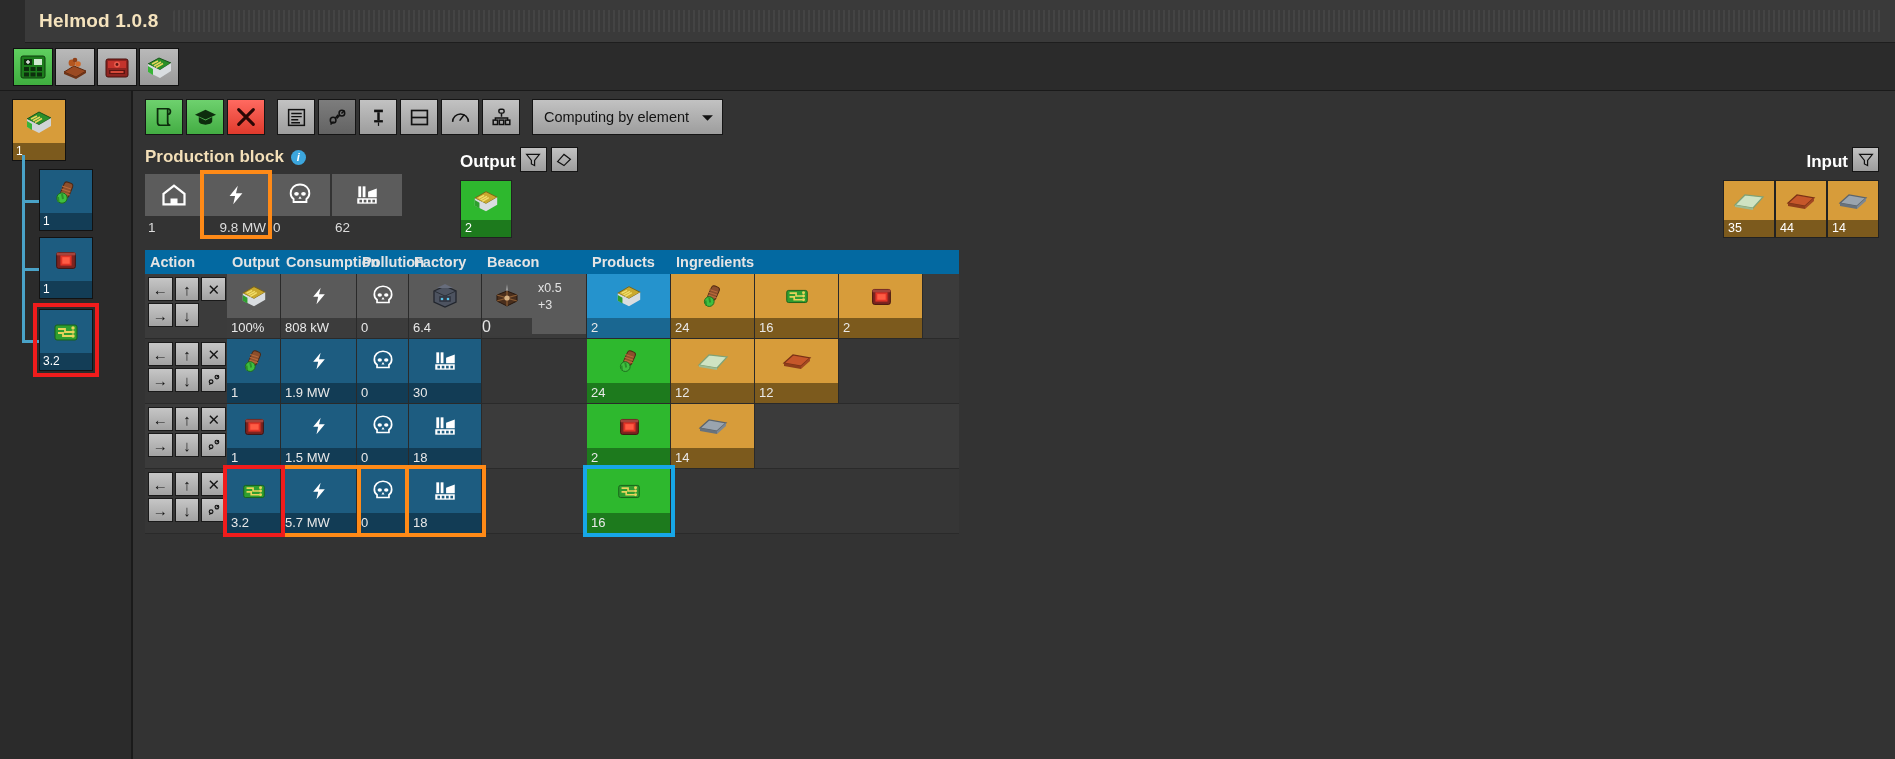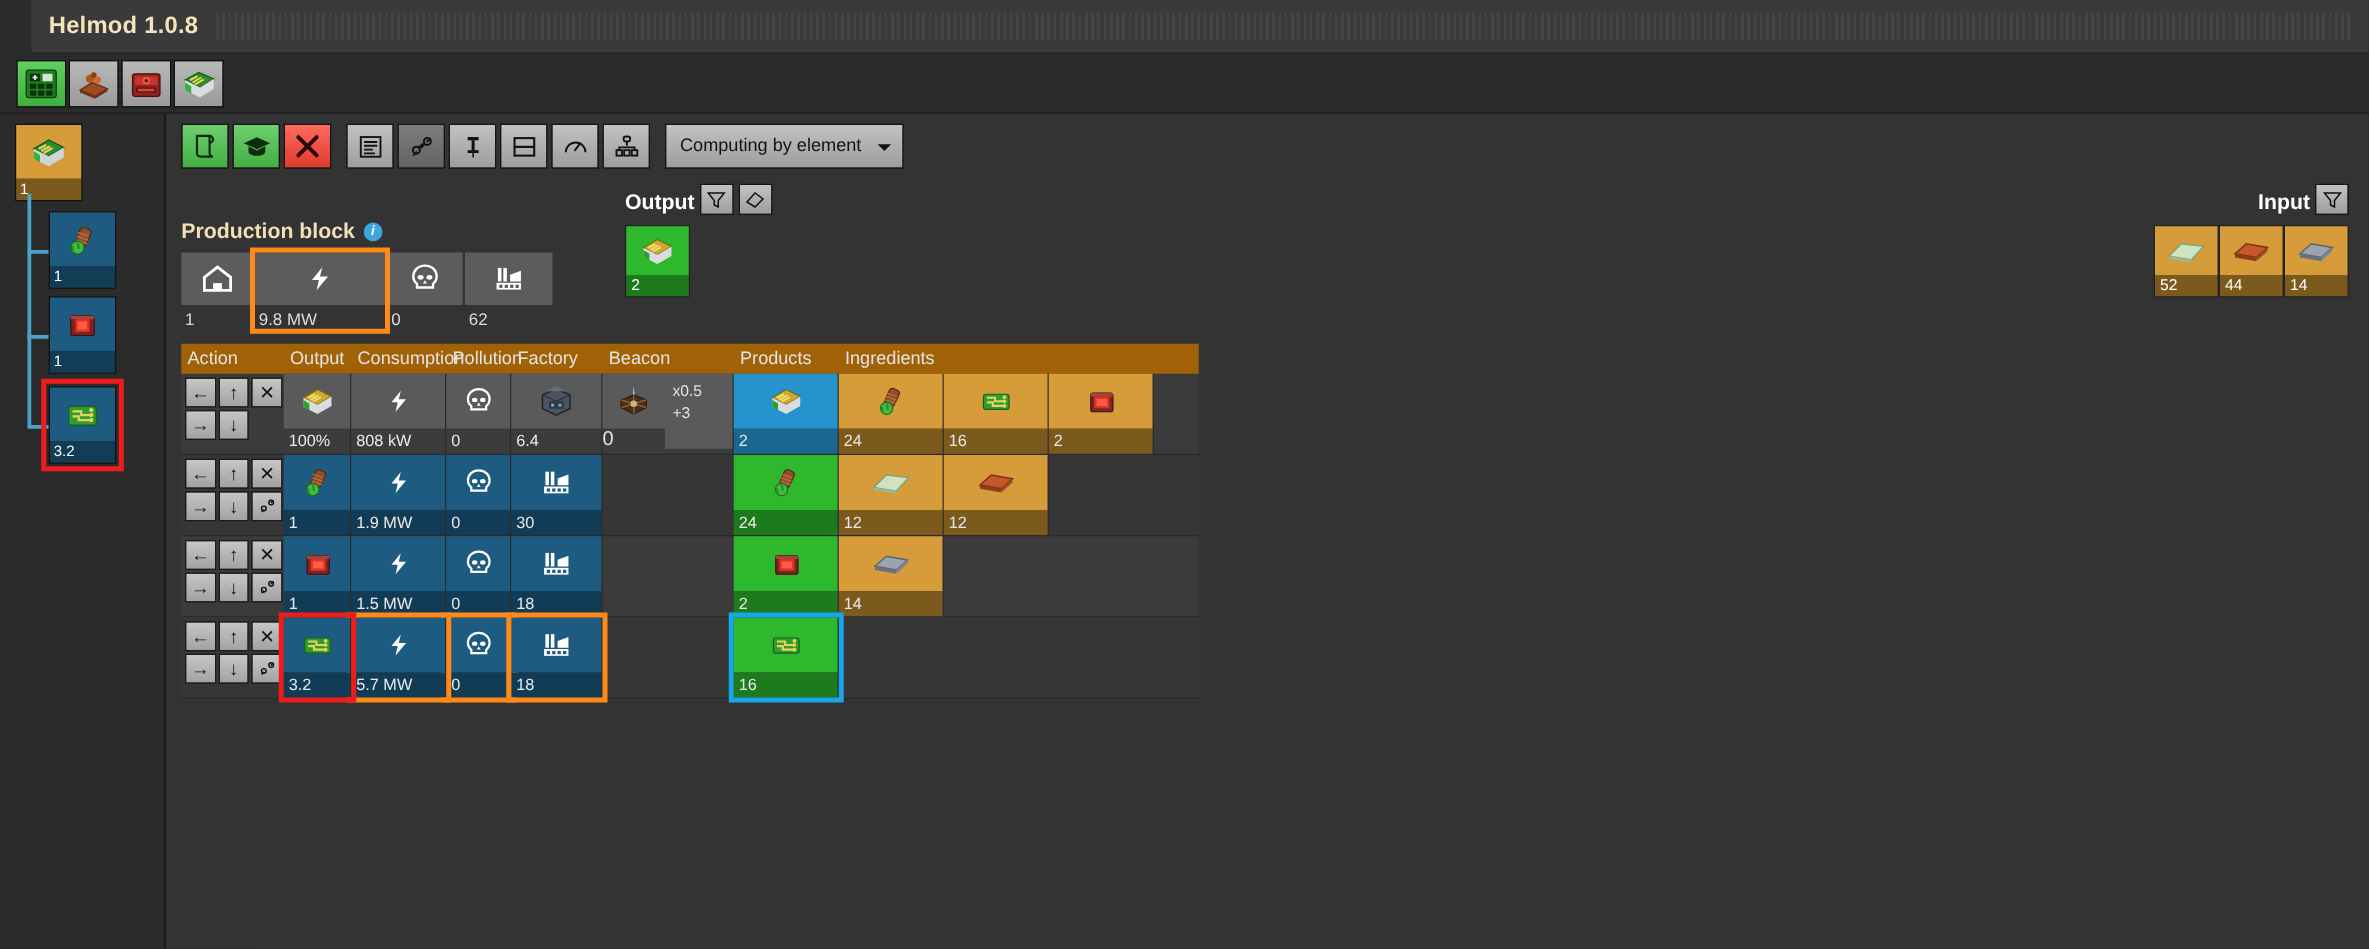--- a/index.html
+++ b/index.html
@@ -145,31 +145,31 @@
     display: inline-flex; align-items: center; justify-content: center;
     margin-left: 4px;
   }
   
   .sumrow { display: flex; margin-top: 7px; }
   .sumcell { width: 57px; margin-right: 2px; }
   .sumcell .ico { height: 42px; background: #5c5c5c;
                   display: flex; align-items: center; justify-content: center; }
   .sumcell .val { font-size: 13.5px; color: #ddd; padding: 4px 2px 0 3px;
                   white-space: nowrap; }
-  .sumcell.wide { width: 104px; }
+  .sumcell.wide { width: 64px; text-align: right; }
   .orange-box { outline: 4px solid #ff8a17; outline-offset: 0px; }
   
   .chip { width: 52px; border: 1px solid #222; }
   .chip .ico { height: 39px; display: flex; align-items: center; justify-content: center; }
   .chip .num { font-size: 12.5px; color: #fff; padding: 1px 0 2px 4px; }
   .chip.green .ico { background: #2eb82e; } .chip.green .num { background: #1d7a1d; }
   .chip.gold  .ico { background: #d79c3a; } .chip.gold  .num { background: #7c5a1d; }
   
   #rtable { margin: 12px 0 0 12px; width: 814px; background: #3b3b3b; }
-  #thead { display: flex; height: 24px; background: #a16207; align-items: center; }
+  #thead { display: flex; height: 24px; background: #0369a1; align-items: center; font-weight: bold; }
   #thead div { font-size: 14.5px; color: #e4e4e4; padding-left: 5px; }
   .c-action{width:82px;} .c-recipe{width:54px;} .c-cons{width:76px;}
   .c-poll{width:52px;}  .c-fact{width:73px;}  .c-beac{width:105px;}
   .c-prod{width:84px;}  .c-ingr{width:260px;}
   .trow { display: flex; border-bottom: 1px solid #2a2a2a; }
   .trow.alt { background: #363636; }
   .actcell { width: 82px; padding: 2px 0 2px 2px; }
   .actrow { display: flex; }
   .abtn {
     width: 25px; height: 24px; margin: 1px;
@@ -383,21 +383,21 @@
       <div id="dropdown">
         <span>Computing by element</span>
         <svg width="13" height="13" viewBox="0 0 12 12" style="margin-left:12px;">
           <path d="M1 4 L6 9 L11 4 Z" fill="#131313"></path>
         </svg>
       </div>
     </div>
 
     <div id="panel-row">
 
-      <div style="padding-left:12px;margin-top:28px;">
+      <div style="padding-left:12px;">
         <div class="sec-title">
           <span>Production block</span>
           <span class="info-dot">i</span>
         </div>
         <div class="sumrow" style="position:relative;">
           <div class="sumcell">
             <div class="ico">
               <svg width="30" height="28" viewBox="0 0 24 24" fill="none" stroke="#fff" stroke-width="1.9">
                 <path d="M3 11 L12 4 L21 11 V20 H3 Z"></path>
                 <rect x="9" y="15" width="6" height="5" fill="#fff" stroke="none"></rect>
@@ -484,21 +484,21 @@
           </span>
         </div>
         <div style="display:flex;margin-top:8px;">
           <div class="chip gold">
             <div class="ico">
               <svg width="34" height="26" viewBox="0 0 34 26">
                 <path d="M3 17 L13 7 L31 9 L21 20 Z" fill="#cfe3c2" stroke="#7fa276" stroke-width="1.2"></path>
                 <path d="M3 17 L3 19 L21 22 L21 20 Z" fill="#9dbb93"></path>
               </svg>
             </div>
-            <div class="num">52</div>
+            <div class="num">35</div>
           </div>
           <div class="chip gold">
             <div class="ico">
               <svg width="34" height="26" viewBox="0 0 34 26">
                 <path d="M4 15 L13 7 L30 10 L21 18 Z" fill="#c6572a" stroke="#7a3116" stroke-width="1.2"></path>
                 <path d="M4 15 L4 18 L21 21 L21 18 Z" fill="#8f3d1b"></path>
                 <path d="M21 18 L30 10 L30 13 L21 21 Z" fill="#a24822"></path>
               </svg>
             </div>
             <div class="num">44</div>

